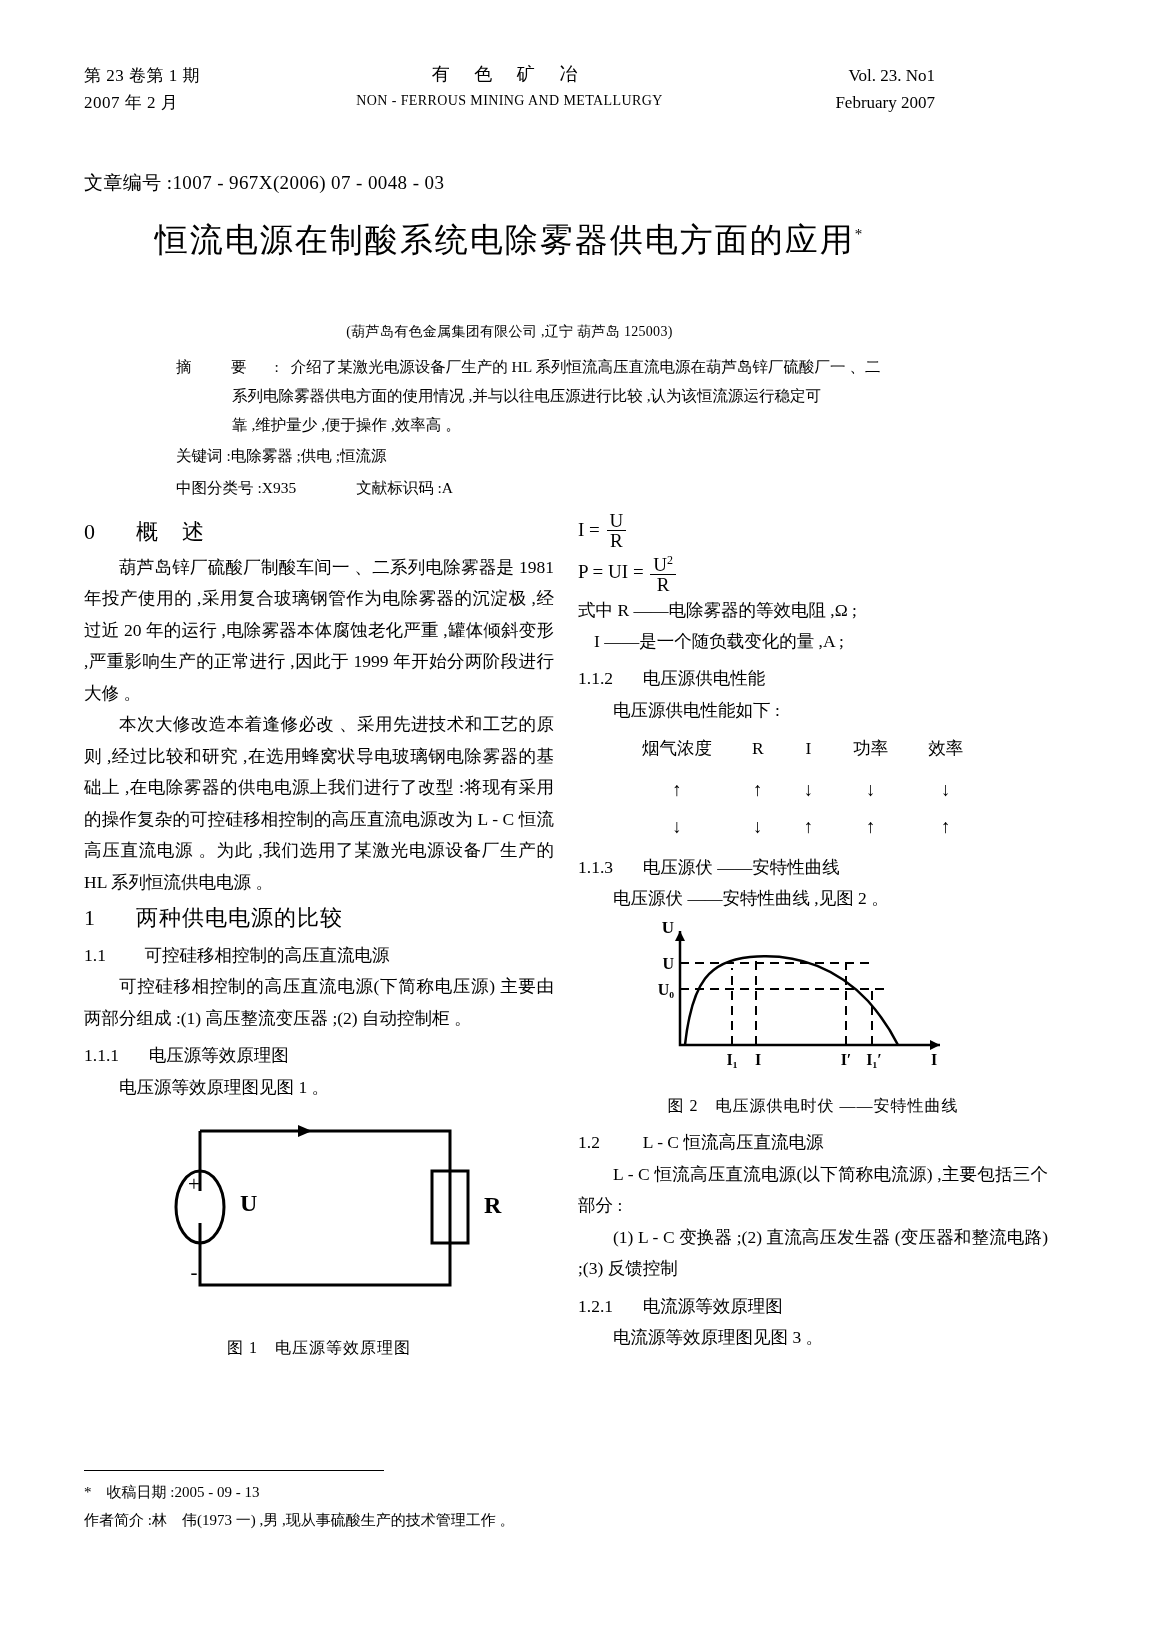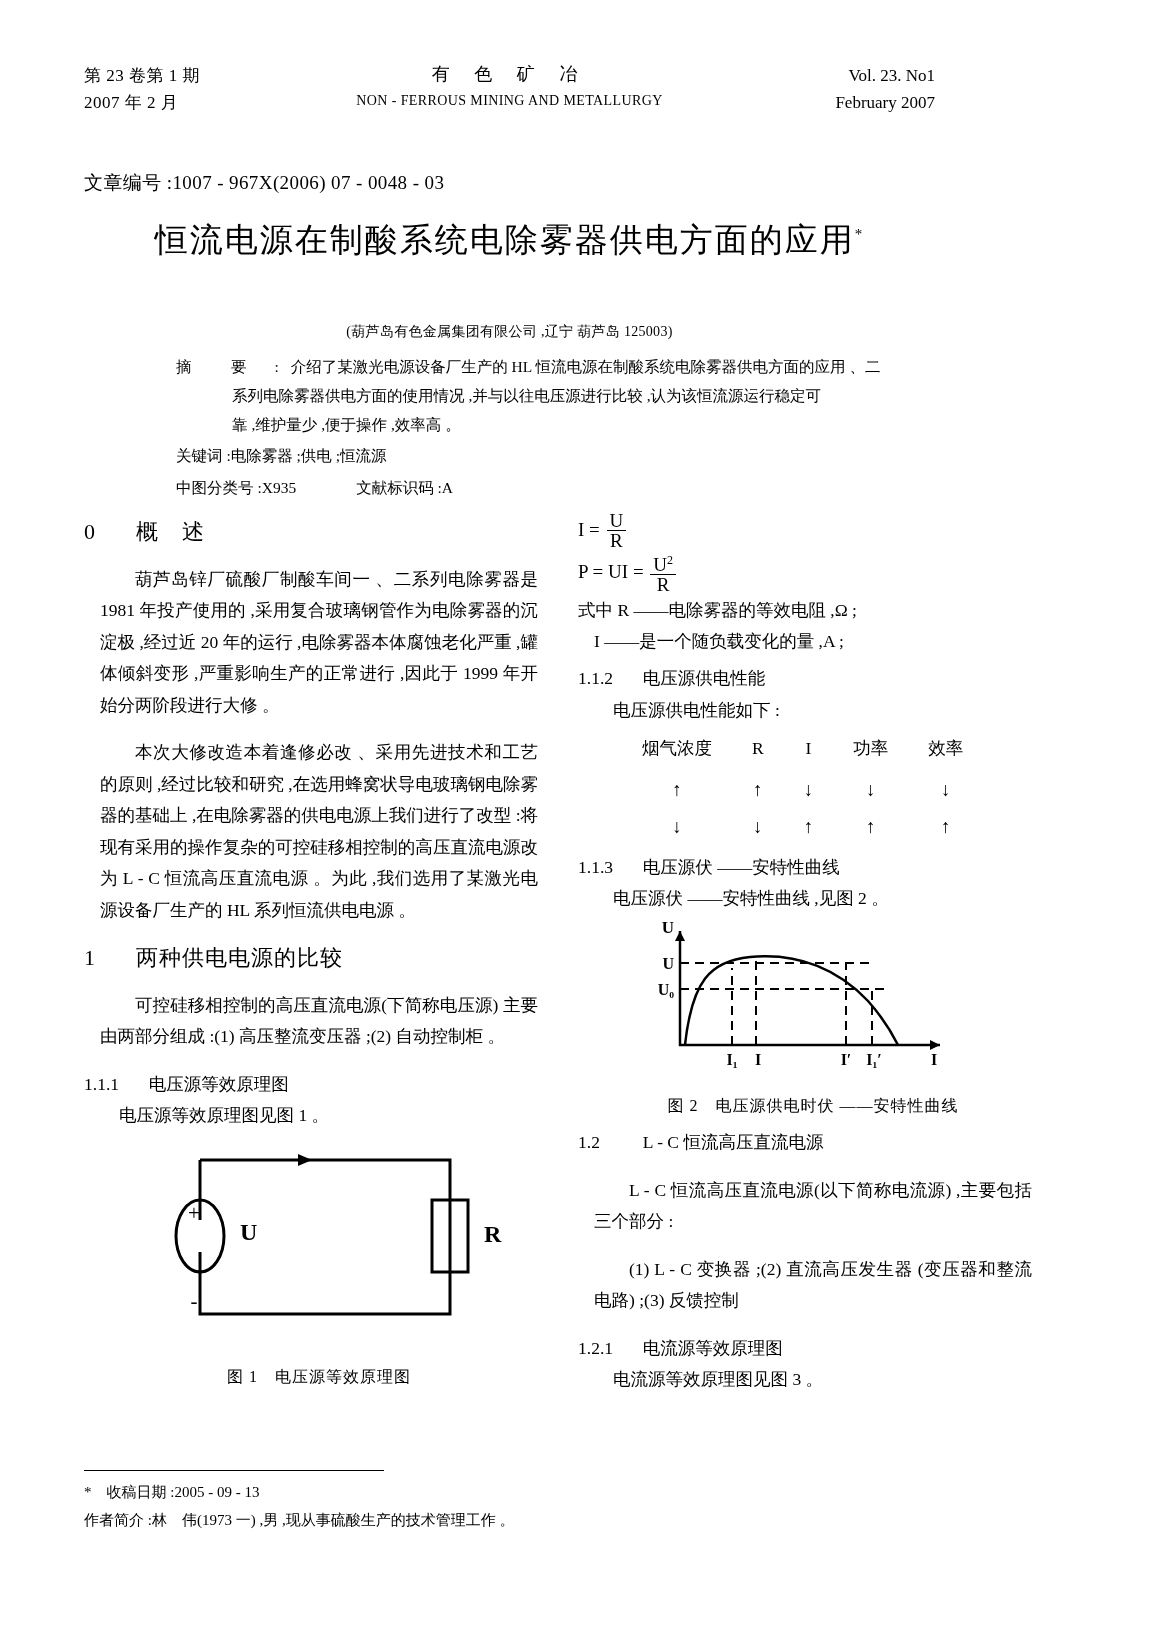--- a/index.html
+++ b/index.html
@@ -41,21 +41,21 @@
 
   
   .col { position:absolute; top:512px; font-size:17.5px; line-height:31.5px; }
   .col.left { left:84px; width:470px; }
   .col.right { left:578px; width:470px; }
 
   h2.sec { font-size:22px; font-weight:normal; margin:4px 0 4px 0; letter-spacing:1px; }
   h2.sec .num { display:inline-block; width:52px; }
   h3.sub { font-size:17.5px; font-weight:normal; margin:6px 0 0 0; }
   h3.sub .num { display:inline-block; min-width:56px; }
-  p.para { margin:16px; text-indent:2em; text-align:justify; }
+  p.para { margin:0; text-indent:2em; text-align:justify; }
   p.ind1 { margin:0; text-indent:2em; }
 
   
   .fig1wrap { position:relative; width:100%; height:215px; margin-top:10px; }
   .fig1 { position:absolute; left:36px; top:0; }
   .figcap { text-align:center; font-size:16px; margin-top:4px; letter-spacing:1px; }
 
   
   .formula { font-size:19px; line-height:34px; font-family:"Liberation Serif", serif; }
   .frac { display:inline-block; vertical-align:middle; text-align:center; margin:0 2px; }
@@ -102,21 +102,21 @@
   </div>
 
   <div class="artno">文章编号 :1007 - 967X(2006) 07 - 0048 - 03</div>
 
   <div class="title">
     <span>恒流电源在制酸系统电除雾器供电方面的应用</span><sup>*</sup>
   </div>
   <div class="affil">(葫芦岛有色金属集团有限公司 ,辽宁 葫芦岛 125003)</div>
 
   <div class="abs">
-    <span class="lbl">摘　要 :</span><span>介绍了某激光电源设备厂生产的 HL 恒流电源在制酸系统电除雾器供电方面的应用 、二</span>
+    <span class="lbl">摘　要 :</span><span>介绍了某激光电源设备厂生产的 HL 系列恒流高压直流电源在葫芦岛锌厂硫酸厂一 、二</span>
     <span class="cont">系列电除雾器供电方面的使用情况 ,并与以往电压源进行比较 ,认为该恒流源运行稳定可</span>
     <span class="cont">靠 ,维护量少 ,便于操作 ,效率高 。</span>
   </div>
   <div class="kw">关键词 :电除雾器 ;供电 ;恒流源</div>
   <div class="clc">
     <span>中图分类号 :</span><span>X935</span><span class="gap"></span><span>文献标识码 :</span><span>A</span>
   </div>
 
   <div class="col left">
 
@@ -124,20 +124,23 @@
       <span class="num">0</span><span>概　述</span>
     </h2>
 
     <p class="para">葫芦岛锌厂硫酸厂制酸车间一 、二系列电除雾器是 1981 年投产使用的 ,采用复合玻璃钢管作为电除雾器的沉淀极 ,经过近 20 年的运行 ,电除雾器本体腐蚀老化严重 ,罐体倾斜变形 ,严重影响生产的正常进行 ,因此于 1999 年开始分两阶段进行大修 。</p>
     <p class="para">本次大修改造本着逢修必改 、采用先进技术和工艺的原则 ,经过比较和研究 ,在选用蜂窝状导电玻璃钢电除雾器的基础上 ,在电除雾器的供电电源上我们进行了改型 :将现有采用的操作复杂的可控硅移相控制的高压直流电源改为 L - C 恒流高压直流电源 。为此 ,我们选用了某激光电源设备厂生产的 HL 系列恒流供电电源 。</p>
 
     <h2 class="sec">
       <span class="num">1</span><span>两种供电电源的比较</span>
     </h2>
 
+    <h3 class="sub">
+      <span class="num">1.1</span>&nbsp;<span>可控硅移相控制的高压直流电源</span>
+    </h3>
     <p class="para">可控硅移相控制的高压直流电源(下简称电压源) 主要由两部分组成 :(1) 高压整流变压器 ;(2) 自动控制柜 。</p>
 
     <h3 class="sub">
       <span class="num">1.1.1</span>&nbsp;&nbsp;<span>电压源等效原理图</span>
     </h3>
     <p class="ind1">电压源等效原理图见图 1 。</p>
 
     <div class="fig1wrap">
       <svg class="fig1" width="400" height="190" viewBox="0 0 400 190">
 

